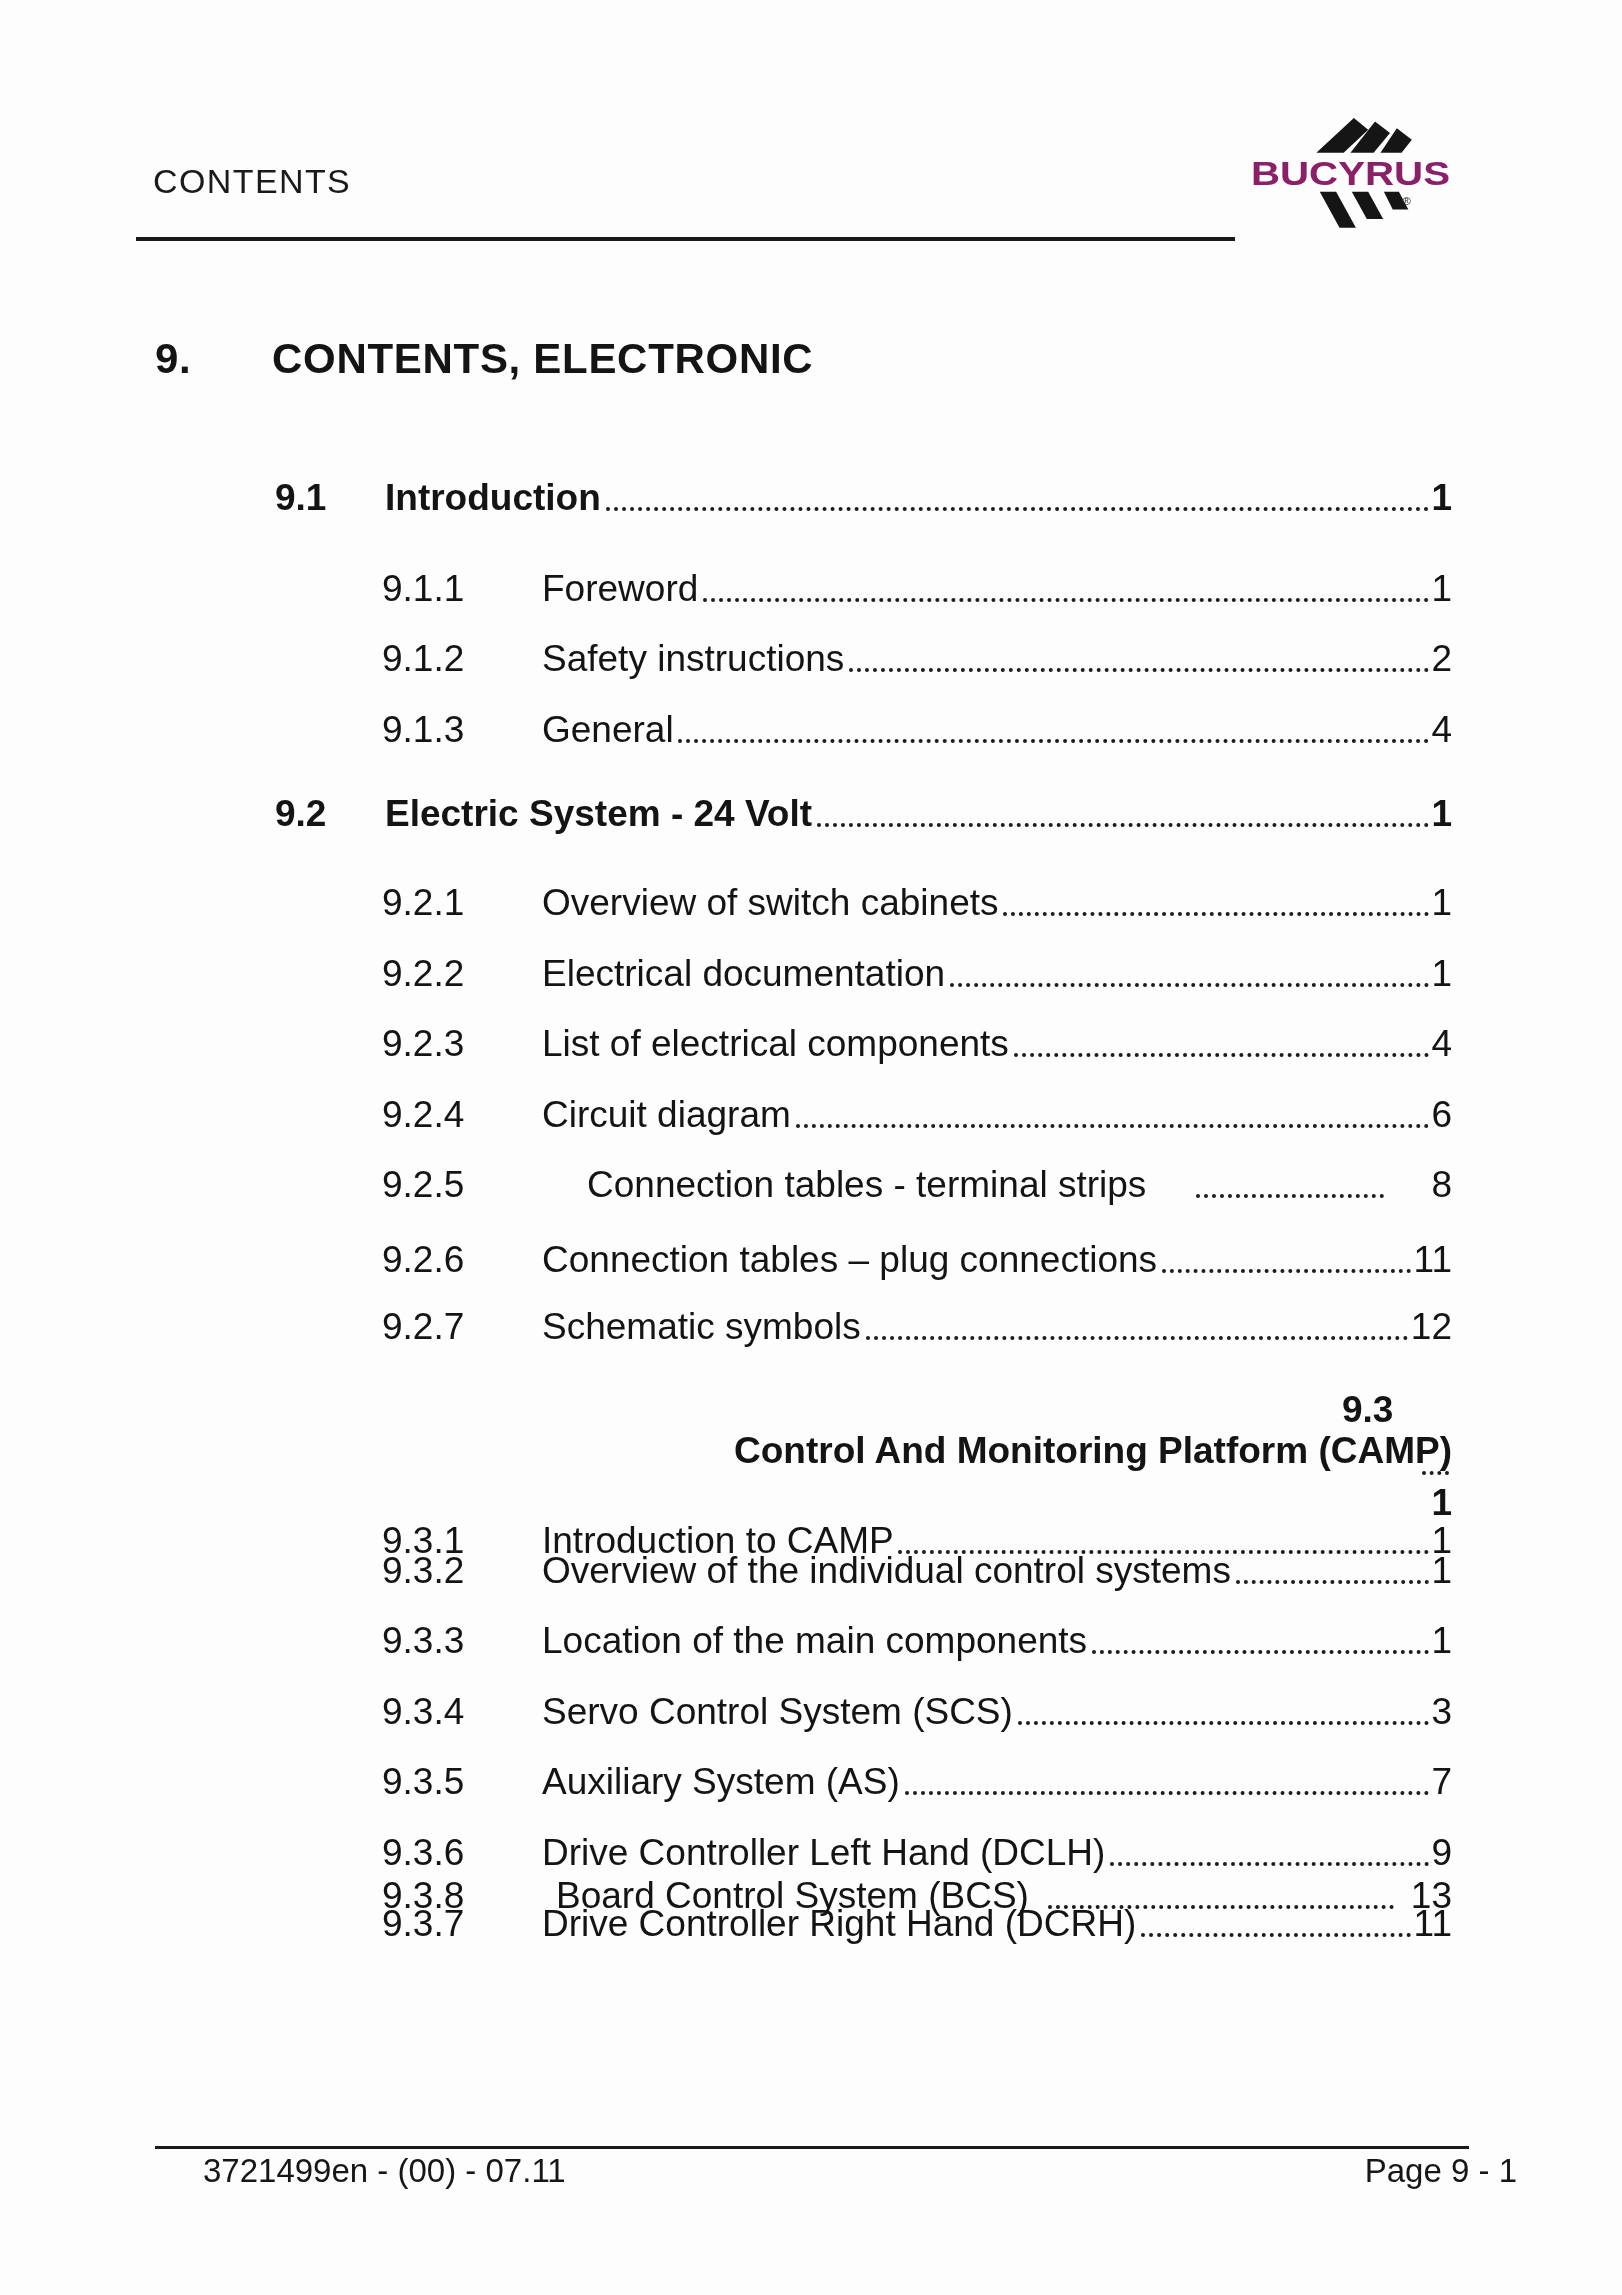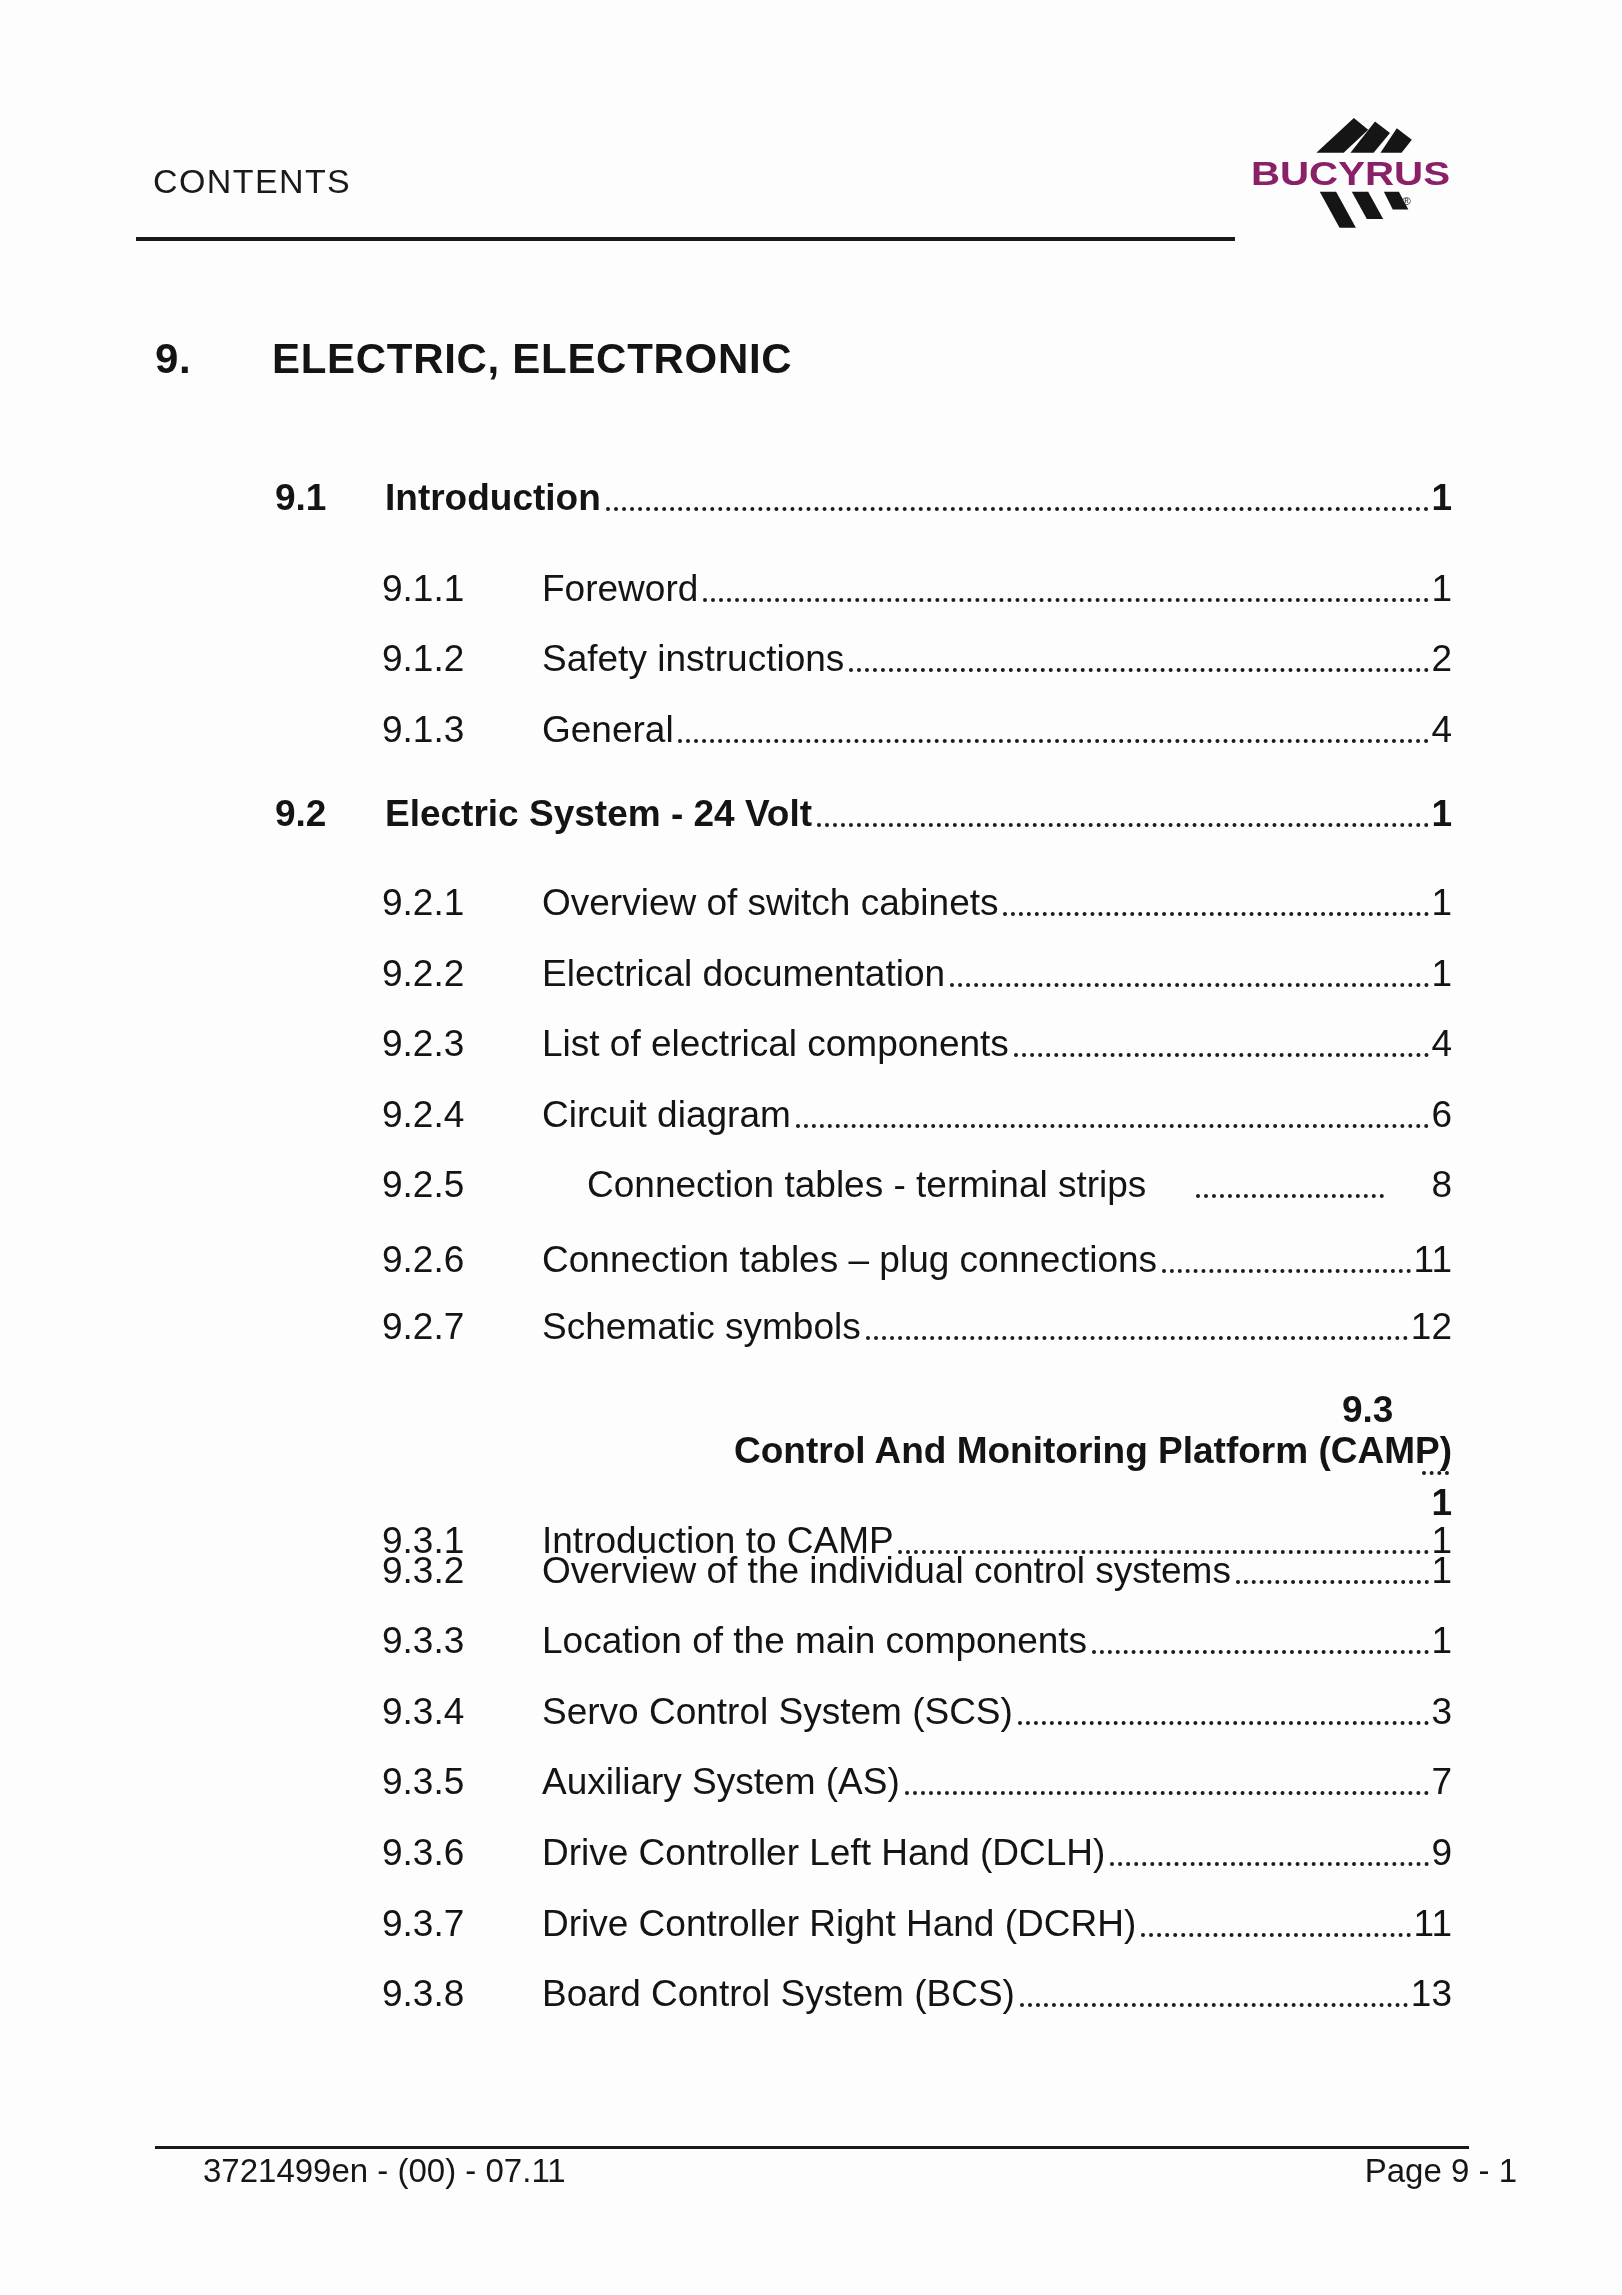--- a/index.html
+++ b/index.html
@@ -92,21 +92,21 @@
         <polygon points="117,133 141,133 170,186 146,186"></polygon>
         <polygon points="164,133 188,133 210,173 186,173"></polygon>
         <polygon points="211,133 233,133 247,159 224,159"></polygon>
       </g>
       <text x="238" y="152" font-family="Liberation Sans, sans-serif" font-size="17" fill="#2a2a2a">®</text>
     </svg>
   </div>
 
   <div class="doc-title">
     <span class="t-num">9.</span>
-    <span class="t-text">ELECTRIC, ELECTRONIC</span>
+    <span class="t-text">CONTENTS, ELECTRONIC</span>
   </div>
 
   <div id="toc">
       <div class="toc-row lvl1" style="top: 478px; justify-content: center;">
         <span class="num">9.1</span>
         <span class="ttl">Introduction</span>
         <span class="leader"></span>
         <span class="pg">1</span>
       </div>
       <div class="toc-row lvl2" style="top: 569px;">
@@ -216,21 +216,21 @@
         <span class="ttl">Drive Controller Left Hand (DCLH)</span>
         <span class="leader"></span>
         <span class="pg">9</span>
       </div>
       <div class="toc-row lvl2" style="top: 1904px;">
         <span class="num">9.3.7</span>
         <span class="ttl">Drive Controller Right Hand (DCRH)</span>
         <span class="leader"></span>
         <span class="pg">11</span>
       </div>
-      <div class="toc-row lvl2" style="top: 1974px;">
+      <div class="toc-row lvl2" style="top: 1876px; gap: 14px;">
         <span class="num">9.3.8</span>
         <span class="ttl">Board Control System (BCS)</span>
         <span class="leader"></span>
         <span class="pg">13</span>
       </div>
     </div>
 
   <div class="footer-rule"></div>
   <div class="footer-row">
     <span>3721499en - (00) - 07.11</span>

